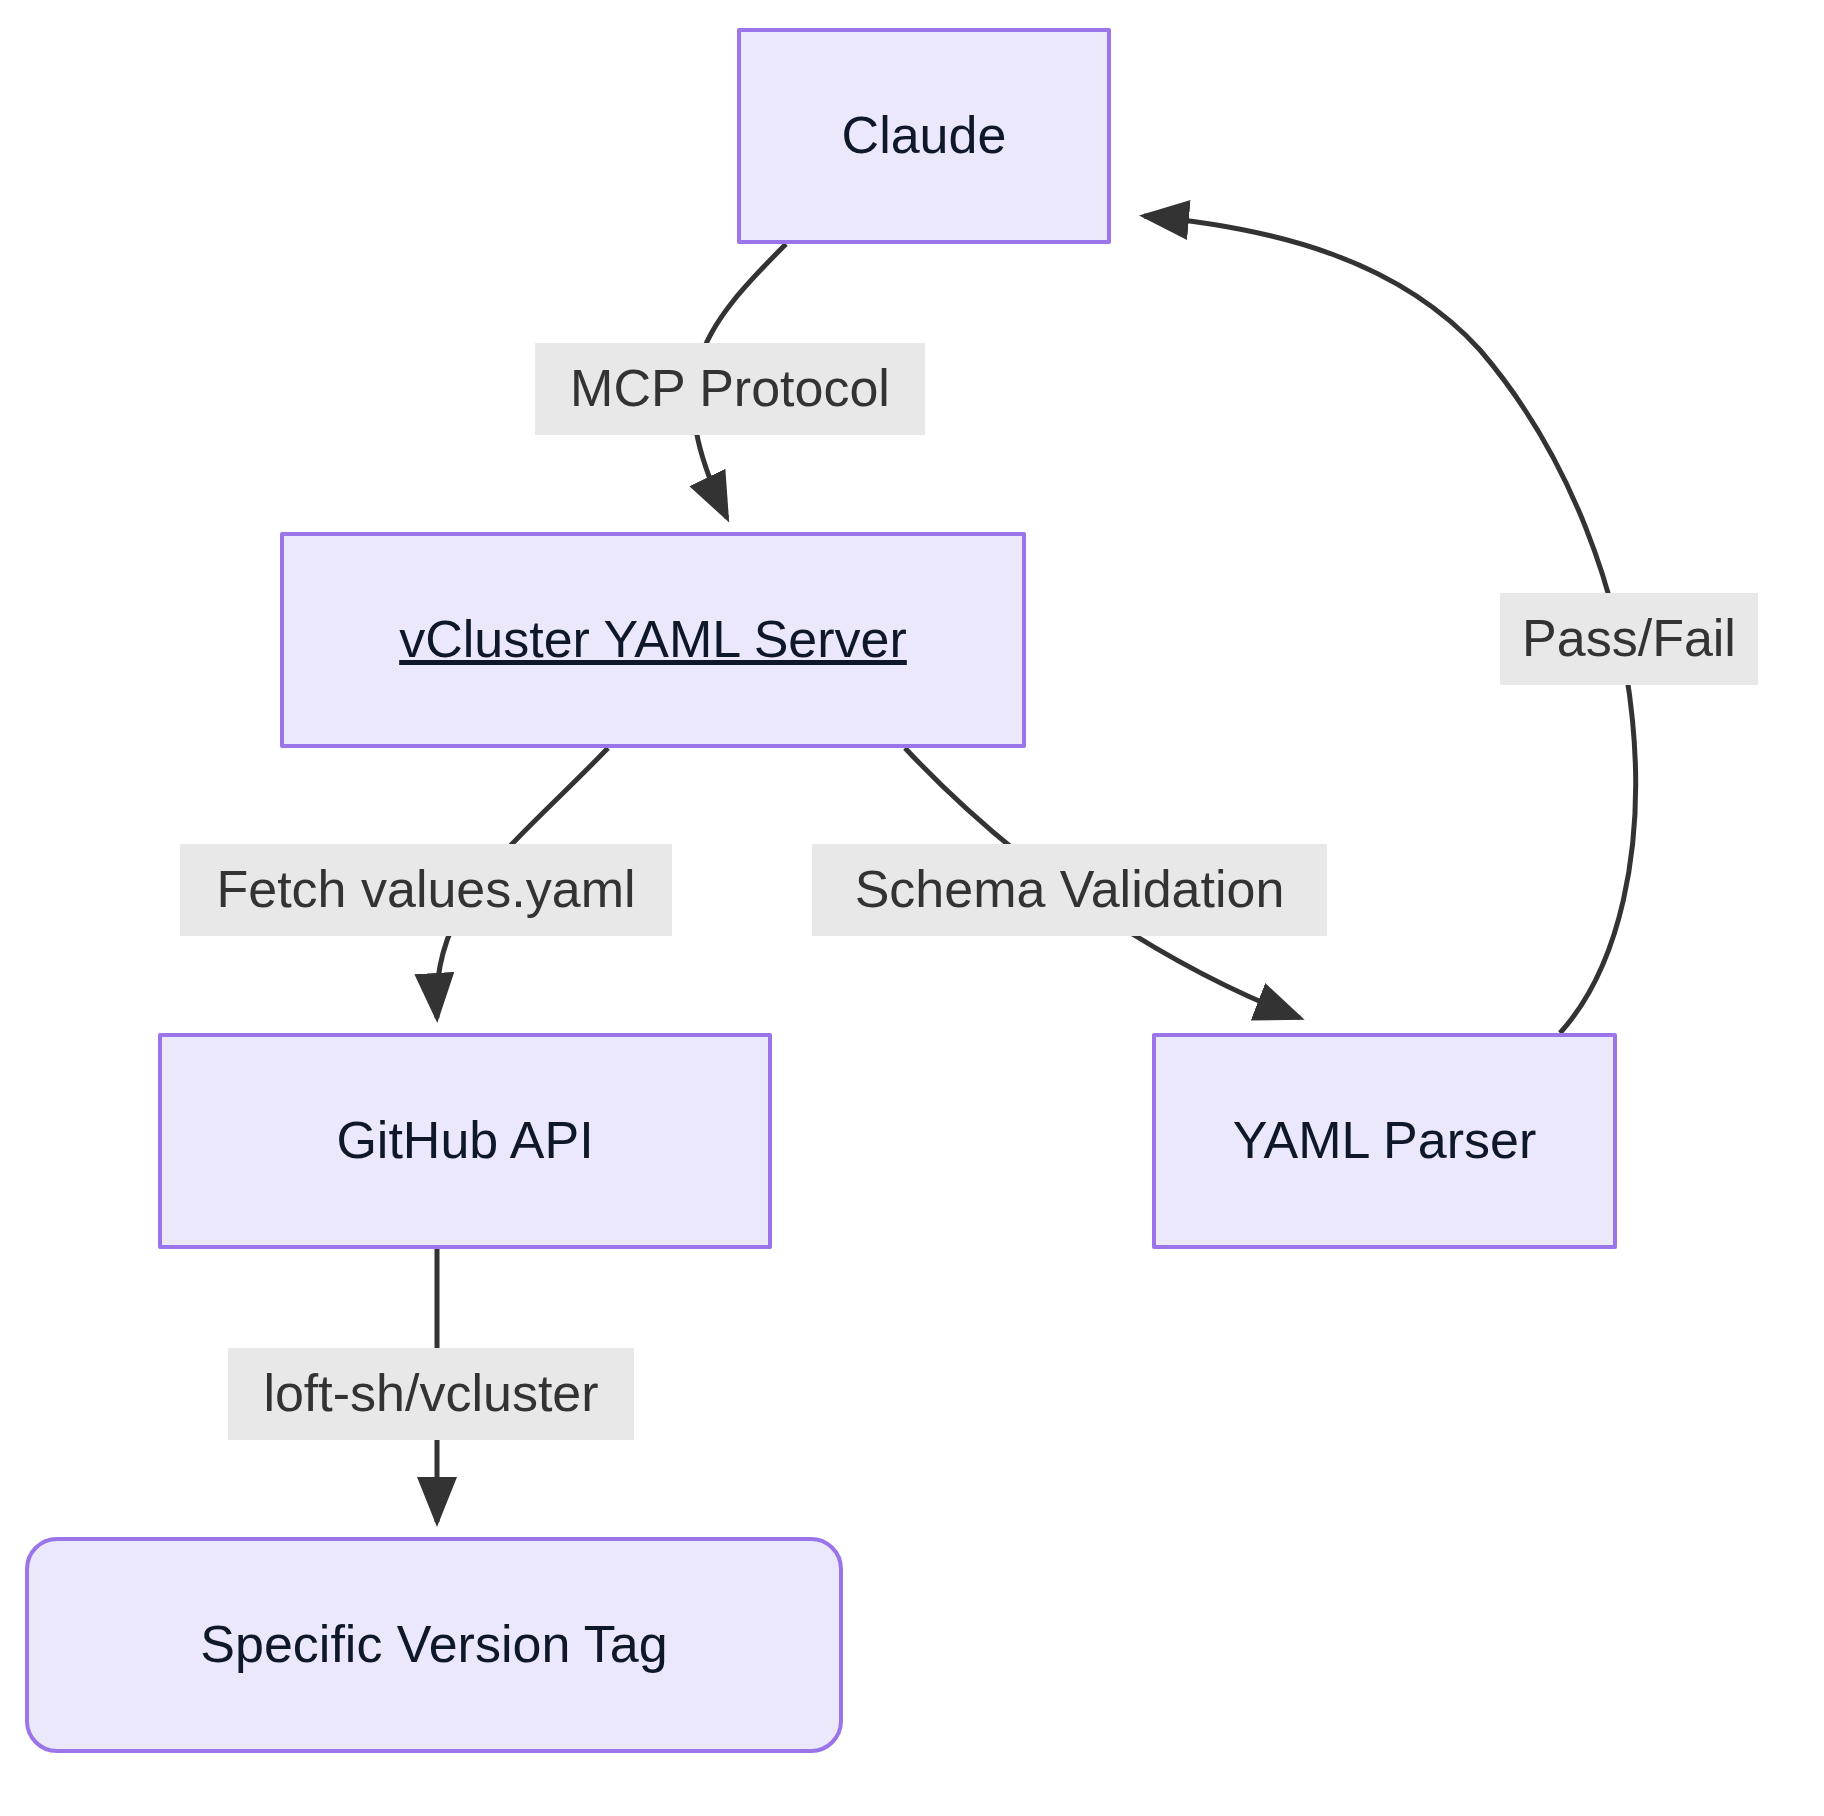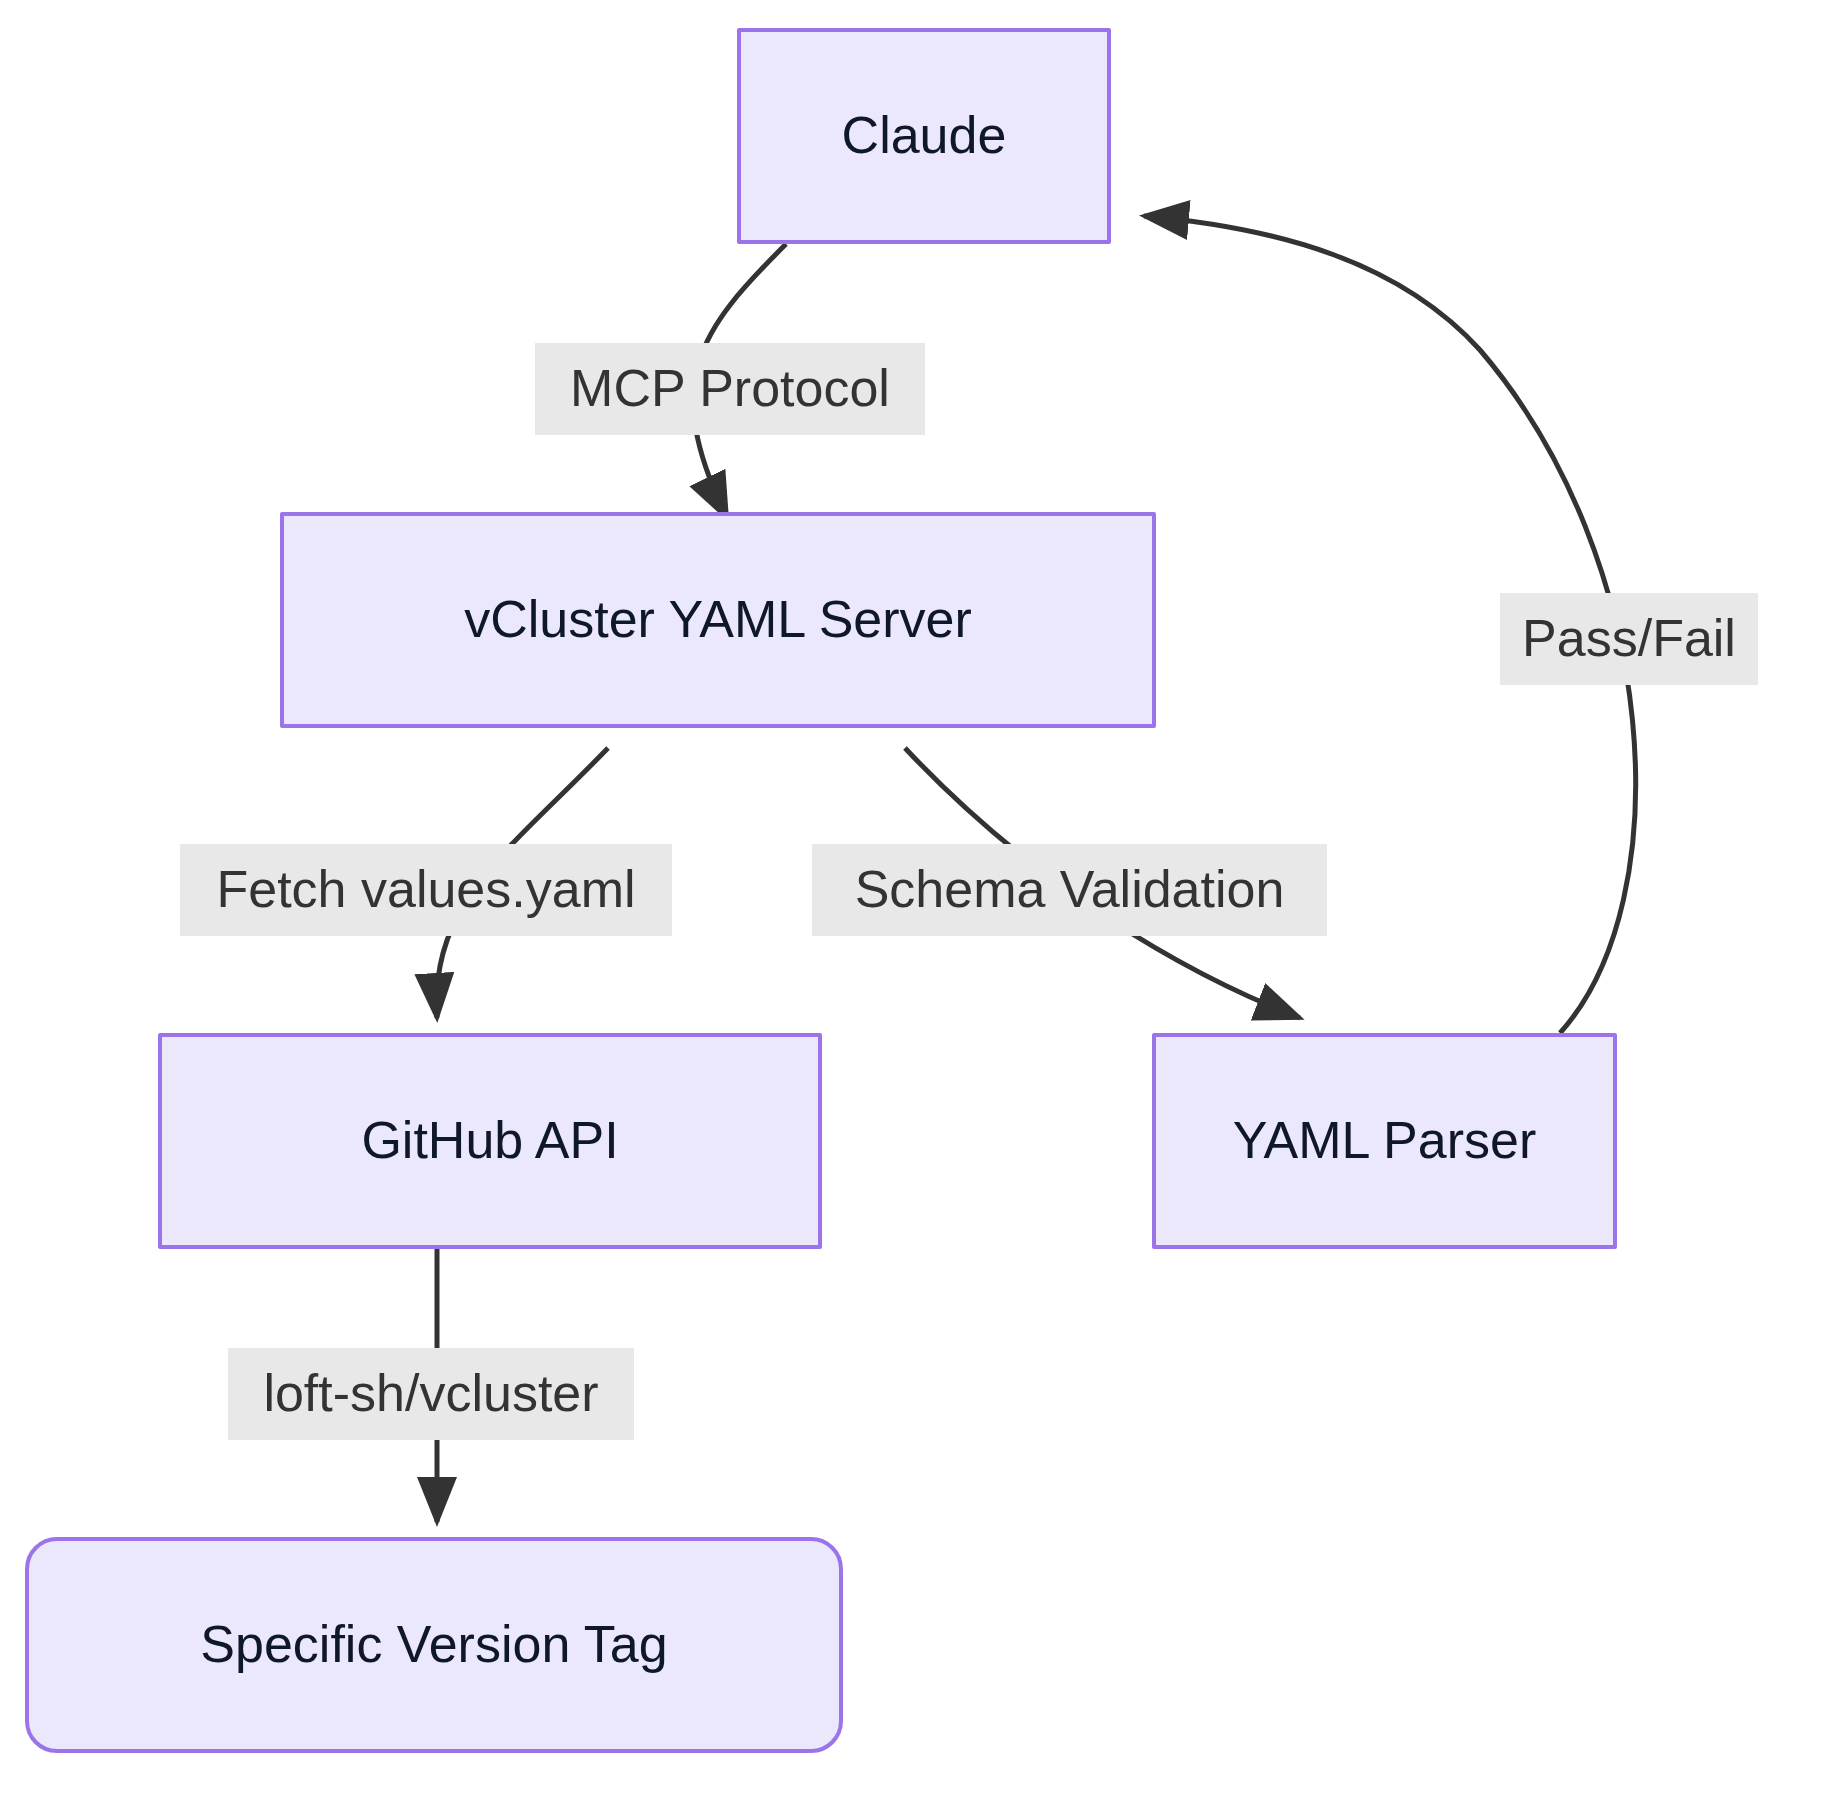--- a/index.html
+++ b/index.html
@@ -70,25 +70,25 @@
 
     <path d="M 1560,1033 C 1680,900 1660,560 1480,350 C 1400,262 1280,228 1144,216" fill="none" stroke="#333333" stroke-width="5" marker-end="url(#arrowhead)"></path>
 
     <path d="M 437,1249 L 437,1522" fill="none" stroke="#333333" stroke-width="5" marker-end="url(#arrowhead)"></path>
   </svg>
 
   <div class="node" style="left:737px; top:28px; width:374px; height:216px;">
     <span>Claude</span>
   </div>
 
-  <div class="node" style="left:280px; top:512px; width:876px; height:216px;">
+  <div class="node" style="left:280px; top:532px; width:746px; height:216px;text-decoration:underline;">
     <span>vCluster YAML Server</span>
   </div>
 
-  <div class="node" style="left:158px; top:1033px; width:664px; height:216px;">
+  <div class="node" style="left:158px; top:1033px; width:614px; height:216px;">
     <span>GitHub API</span>
   </div>
 
   <div class="node" style="left:1152px; top:1033px; width:465px; height:216px;">
     <span>YAML Parser</span>
   </div>
 
   <div class="node" style="left:25px; top:1537px; width:818px; height:216px;border-radius:32px;">
     <span>Specific Version Tag</span>
   </div>

